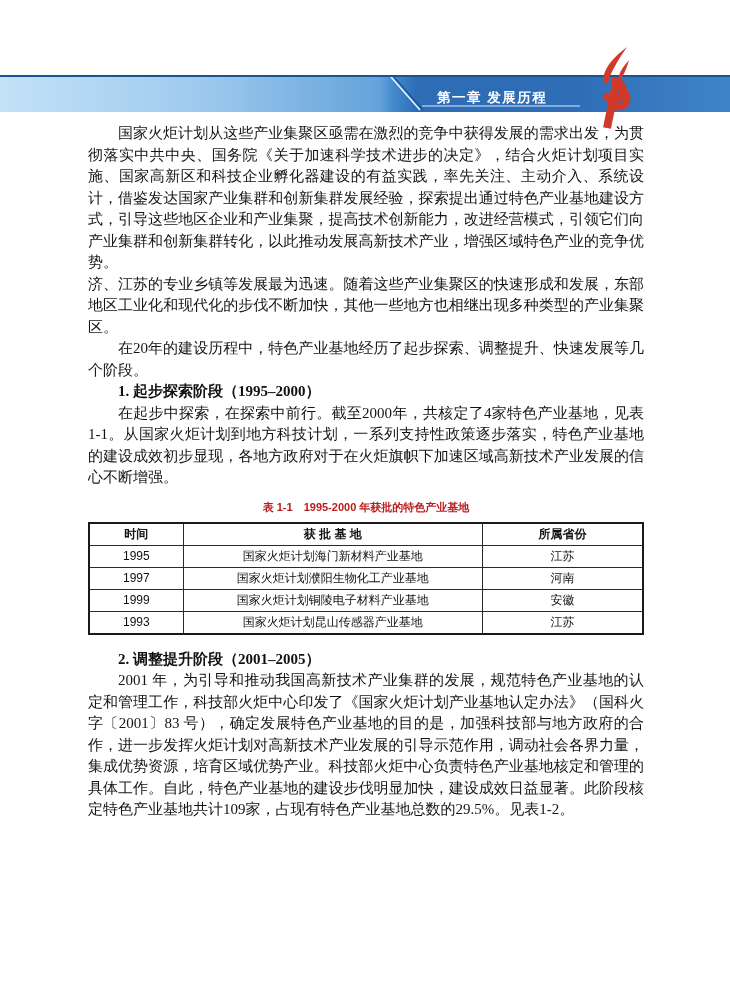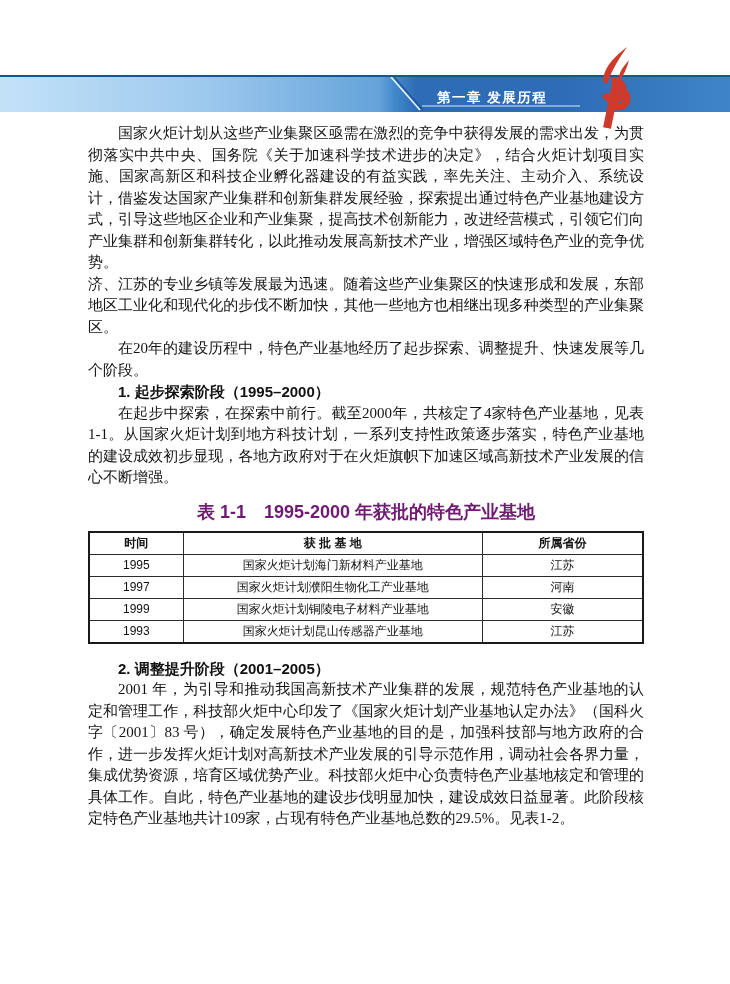--- a/index.html
+++ b/index.html
@@ -19,27 +19,27 @@
     font-weight:bold;font-size:13.5px;letter-spacing:1.5px;white-space:nowrap;
   }
   .torch-logo{position:absolute;left:583px;top:46px;width:52px;height:84px;z-index:5;}
 
   
   .content{position:absolute;left:88px;top:123px;width:556px;color:#141414;}
   p.para{margin:0;font-size:15px;line-height:21.5px;text-align:justify;text-indent:2em;}
   p.para.no-indent{text-indent:0;}
   h3.sec{
     margin:0;font-size:15px;line-height:21.5px;font-weight:bold;text-indent:2em;
-    font-family:Liberation Sans, sans-serif;color:#111;
+    font-family:Liberation Serif, serif;color:#111;
   }
 
   
   .table-caption{
     text-align:center;font-family:"Liberation Sans","DejaVu Sans",sans-serif;
-    font-weight:bold;font-size:18px;color:#701a75;margin:11px 0 7px 0;
+    font-weight:bold;font-size:11px;color:#b91c1c;margin:11px 0 7px 0;
   }
   table.bases{
     width:100%;border-collapse:collapse;table-layout:fixed;
     font-family:"Liberation Sans","DejaVu Sans",sans-serif;font-size:12px;color:#111;
     border:2px solid #1a1a1a;margin-bottom:14px;
   }
   table.bases th,table.bases td{
     border:1px solid #2a2a2a;text-align:center;vertical-align:middle;
     padding:2px 19px;height:16.5px;overflow:hidden;white-space:nowrap;
   }

